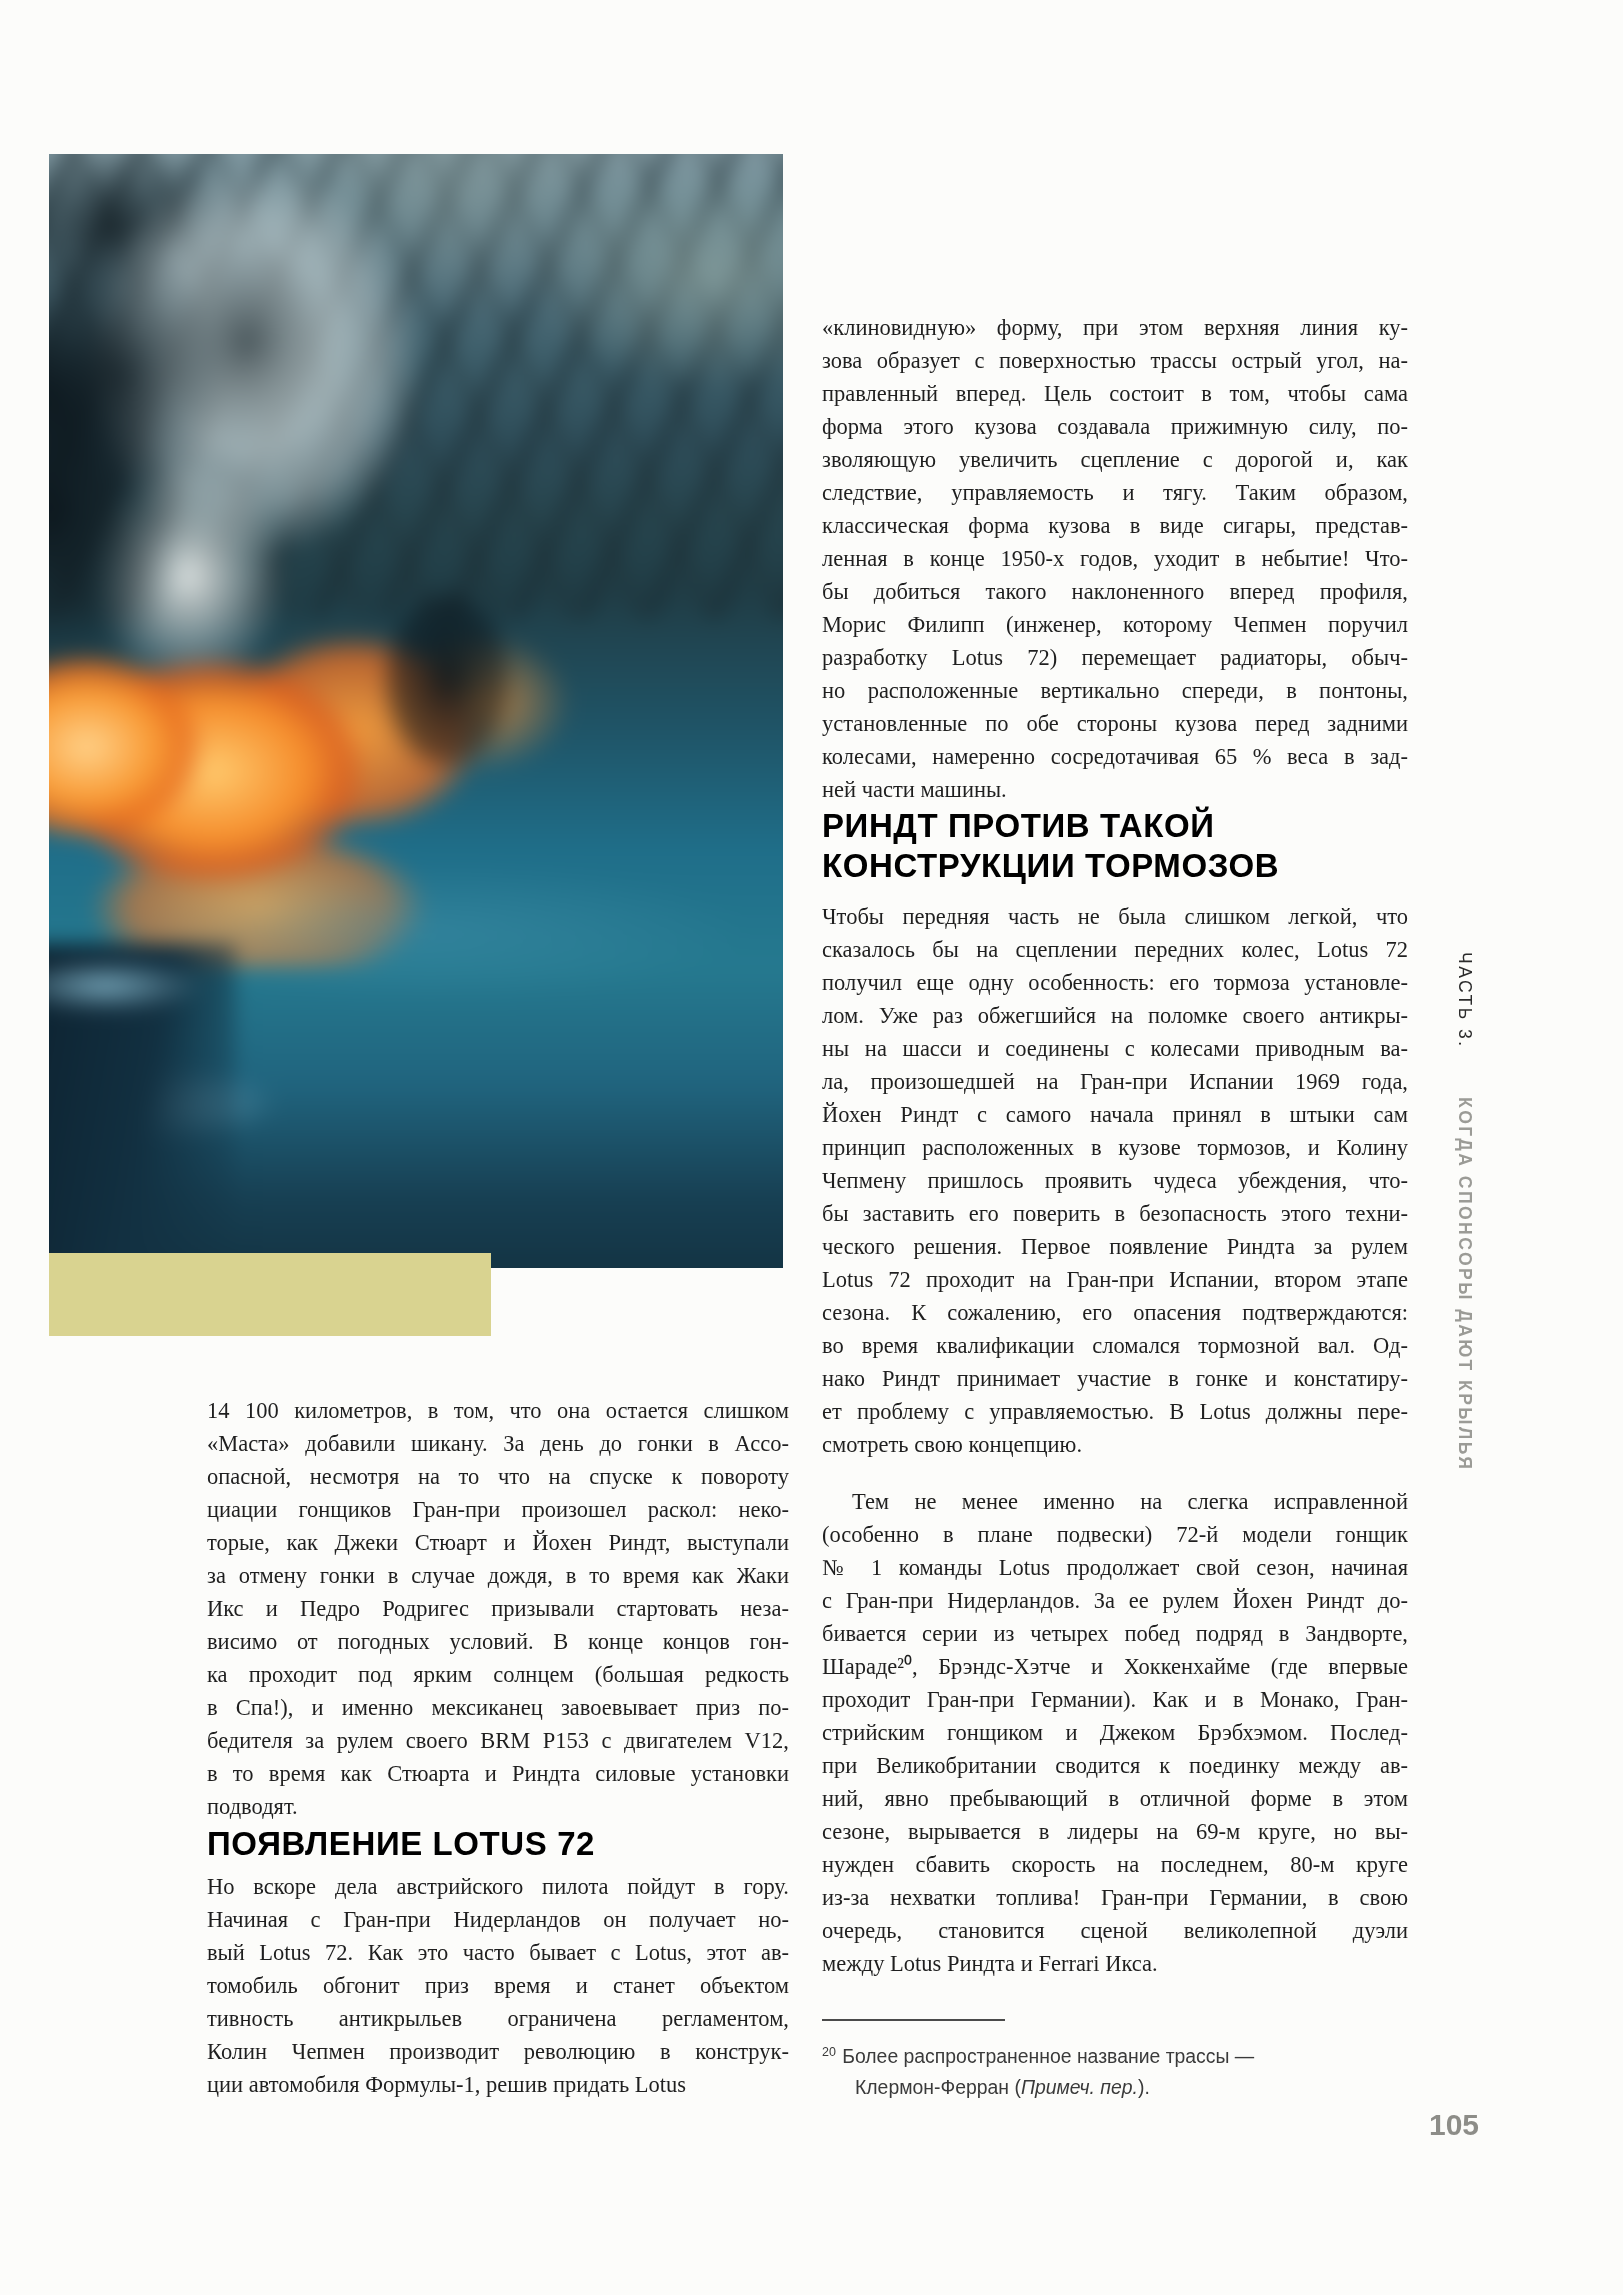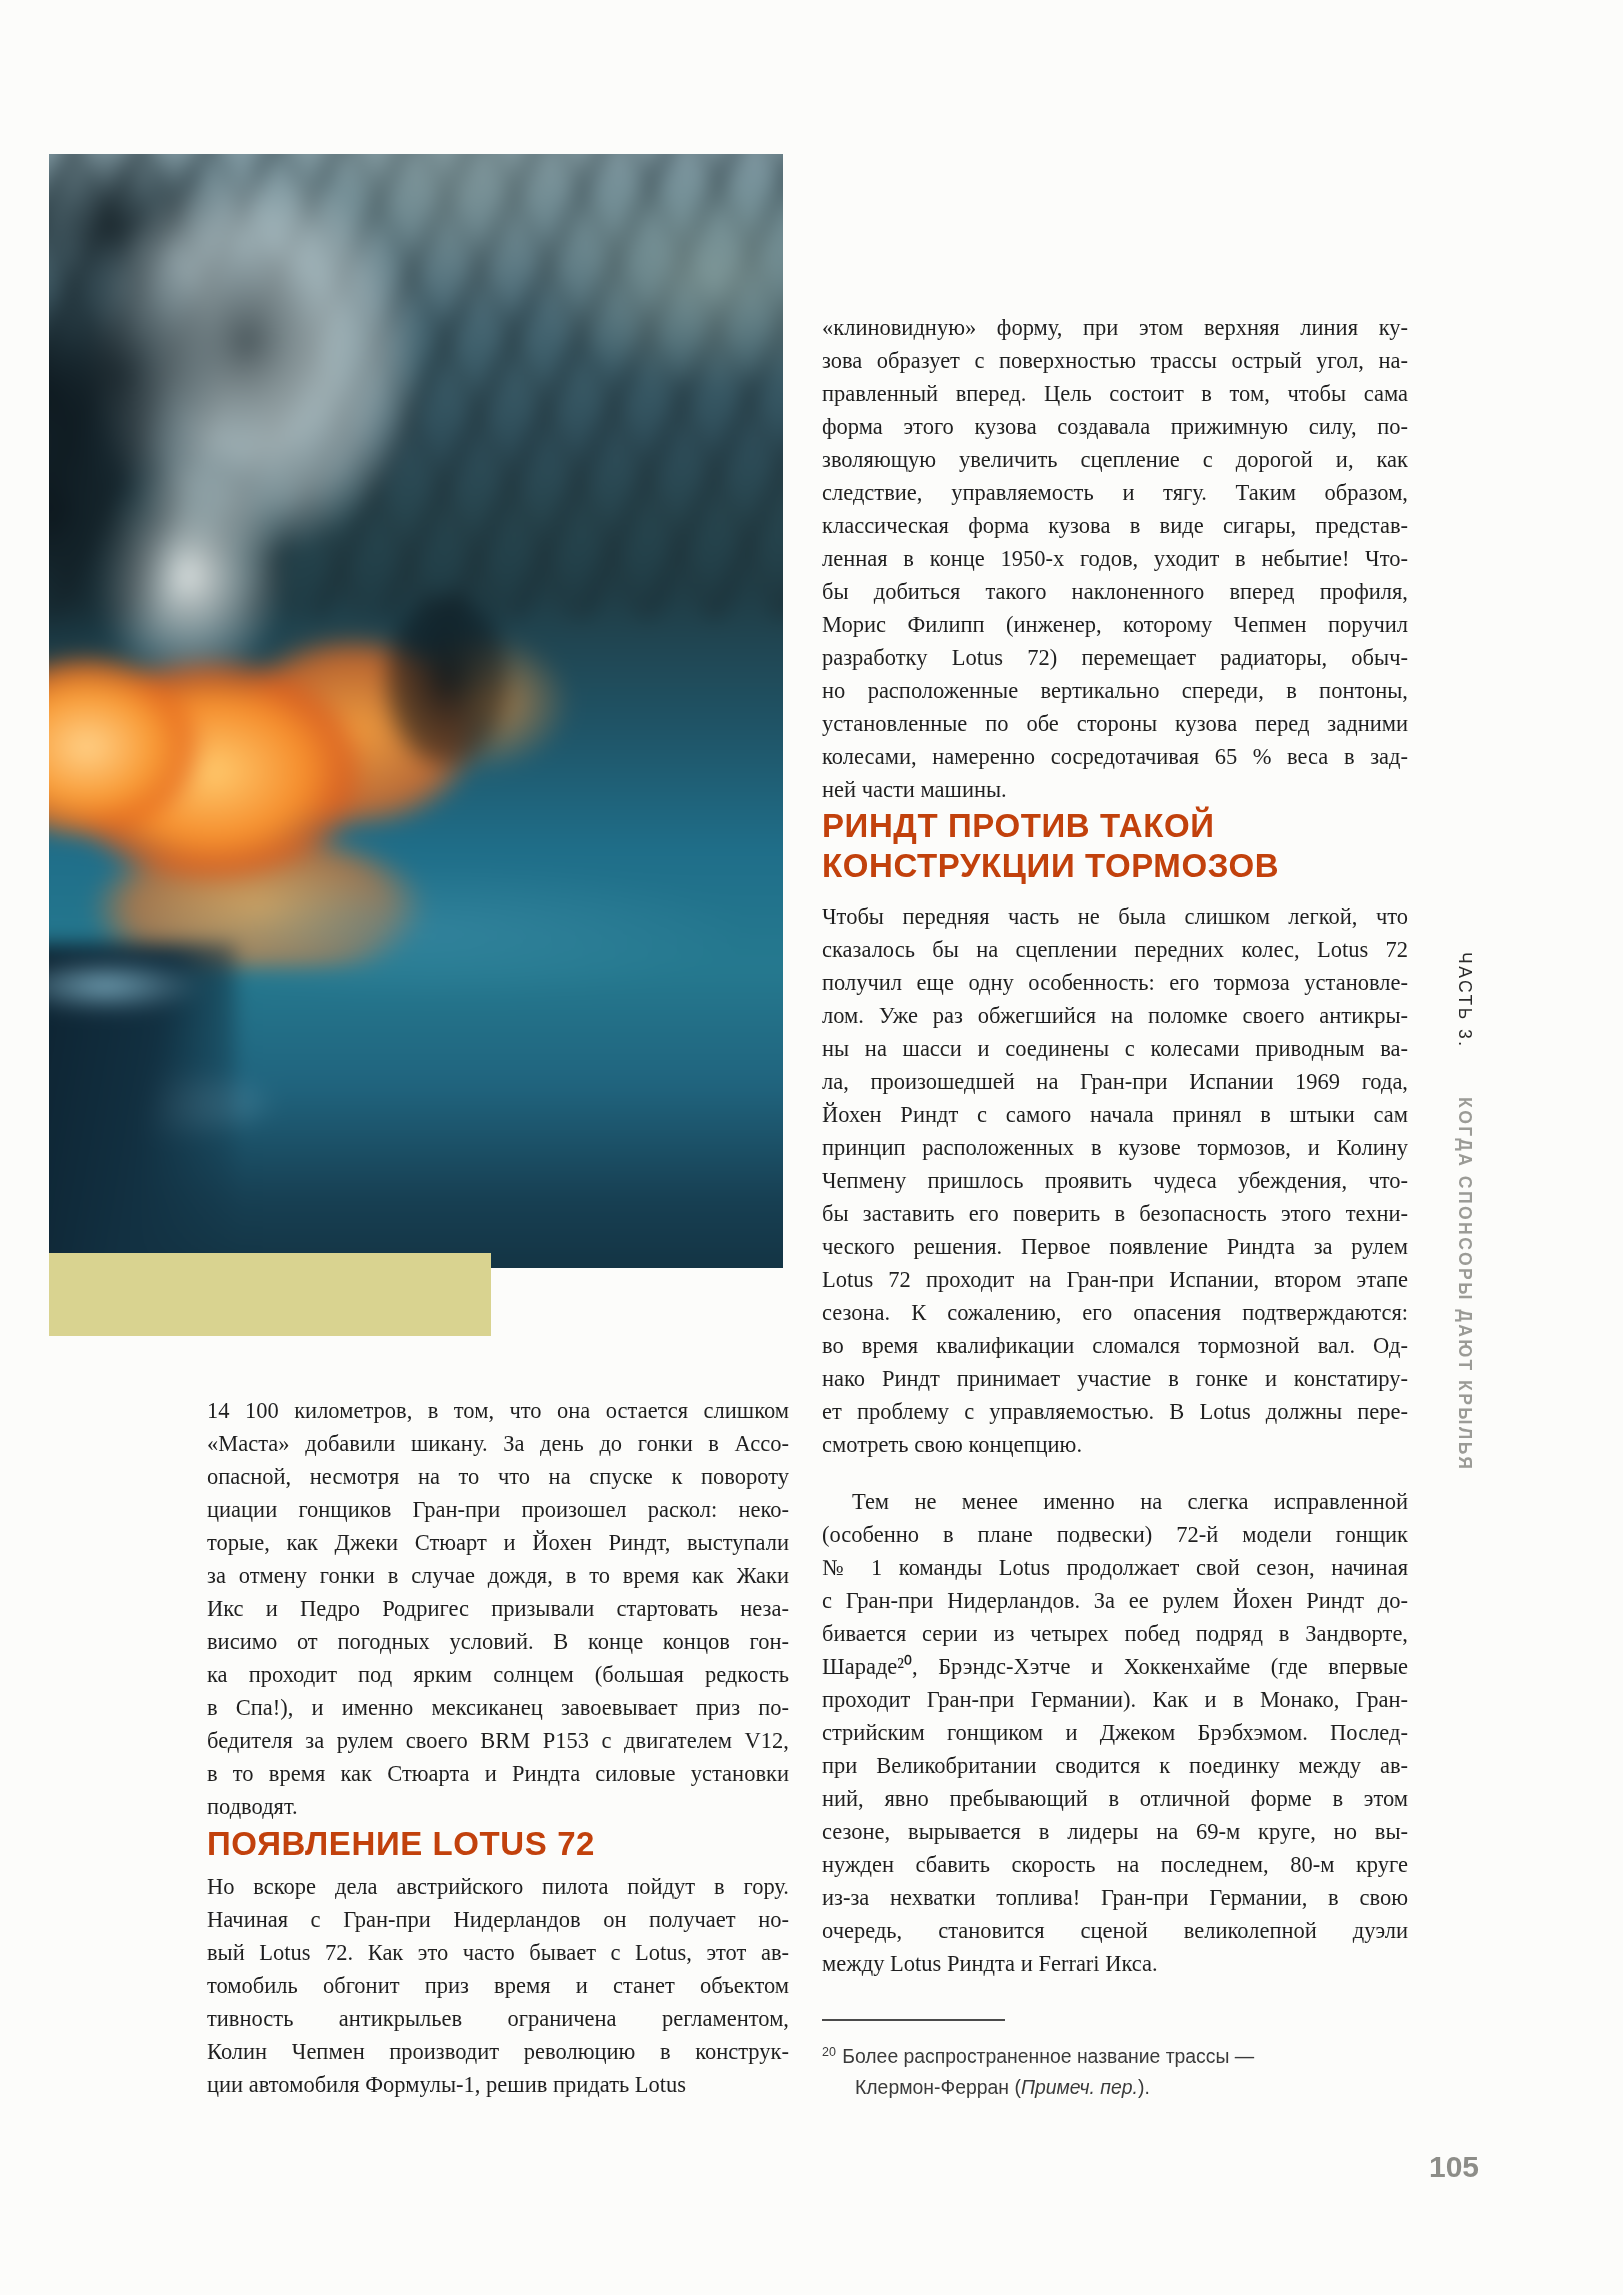--- a/index.html
+++ b/index.html
@@ -67,21 +67,21 @@
   .col-left{left:207px;top:1394px;width:582px;}
   .col-right{left:822px;top:311px;width:586px;}
   .para{width:100%;}
   .tl{white-space:nowrap;text-align:justify;text-align-last:justify;}
   .tl.last{text-align-last:left;}
   .indent-first .tl:first-child{text-indent:30px;margin-top:32px;}
 
   .h-sans{
     font-family:"Liberation Sans", sans-serif;
     font-weight:700;font-size:33px;line-height:40px;
-    letter-spacing:0.6px;color:#c2410c;margin:0;
+    letter-spacing:0.6px;color:#000000;margin:0;
   }
   .col-left .h-sans{position:absolute;left:0;top:430px;}
   .col-left .para2{position:absolute;left:0;top:476px;width:582px;}
   .col-right .h-sans{position:absolute;left:0;top:495px;}
   .col-right .para2{position:absolute;left:0;top:589px;width:586px;}
   .col-right .para3{position:absolute;left:0;top:1142px;width:586px;}
 
   
   .sidebar{
     position:absolute;left:1454px;top:952px;height:564px;
@@ -98,21 +98,21 @@
   .fn-rule{width:183px;height:1.9px;background:#4a4a4a;margin-bottom:16.3px;}
   .fn-text{font-size:19.4px;line-height:30px;white-space:pre-line;
     text-indent:-33px;padding-left:33px;}
   .fn-text sup{font-size:12.5px;vertical-align:super;letter-spacing:0;margin-right:6.3px;margin-top:16px;}
   .fn-text i{font-style:italic;}
 
   
   .pagenum{
     position:absolute;left:1429px;top:2108px;
     font-family:"Liberation Sans", sans-serif;
-    font-weight:700;font-size:30px;color:#8d8d88;margin-top:42px;
+    font-weight:700;font-size:30px;color:#8d8d88;
   }
 </style>
 </head>
 <body>
 
 <div class="page">
 
   <div class="photo">
     <div class="blurwrap">
       <div class="ph-base"></div>

